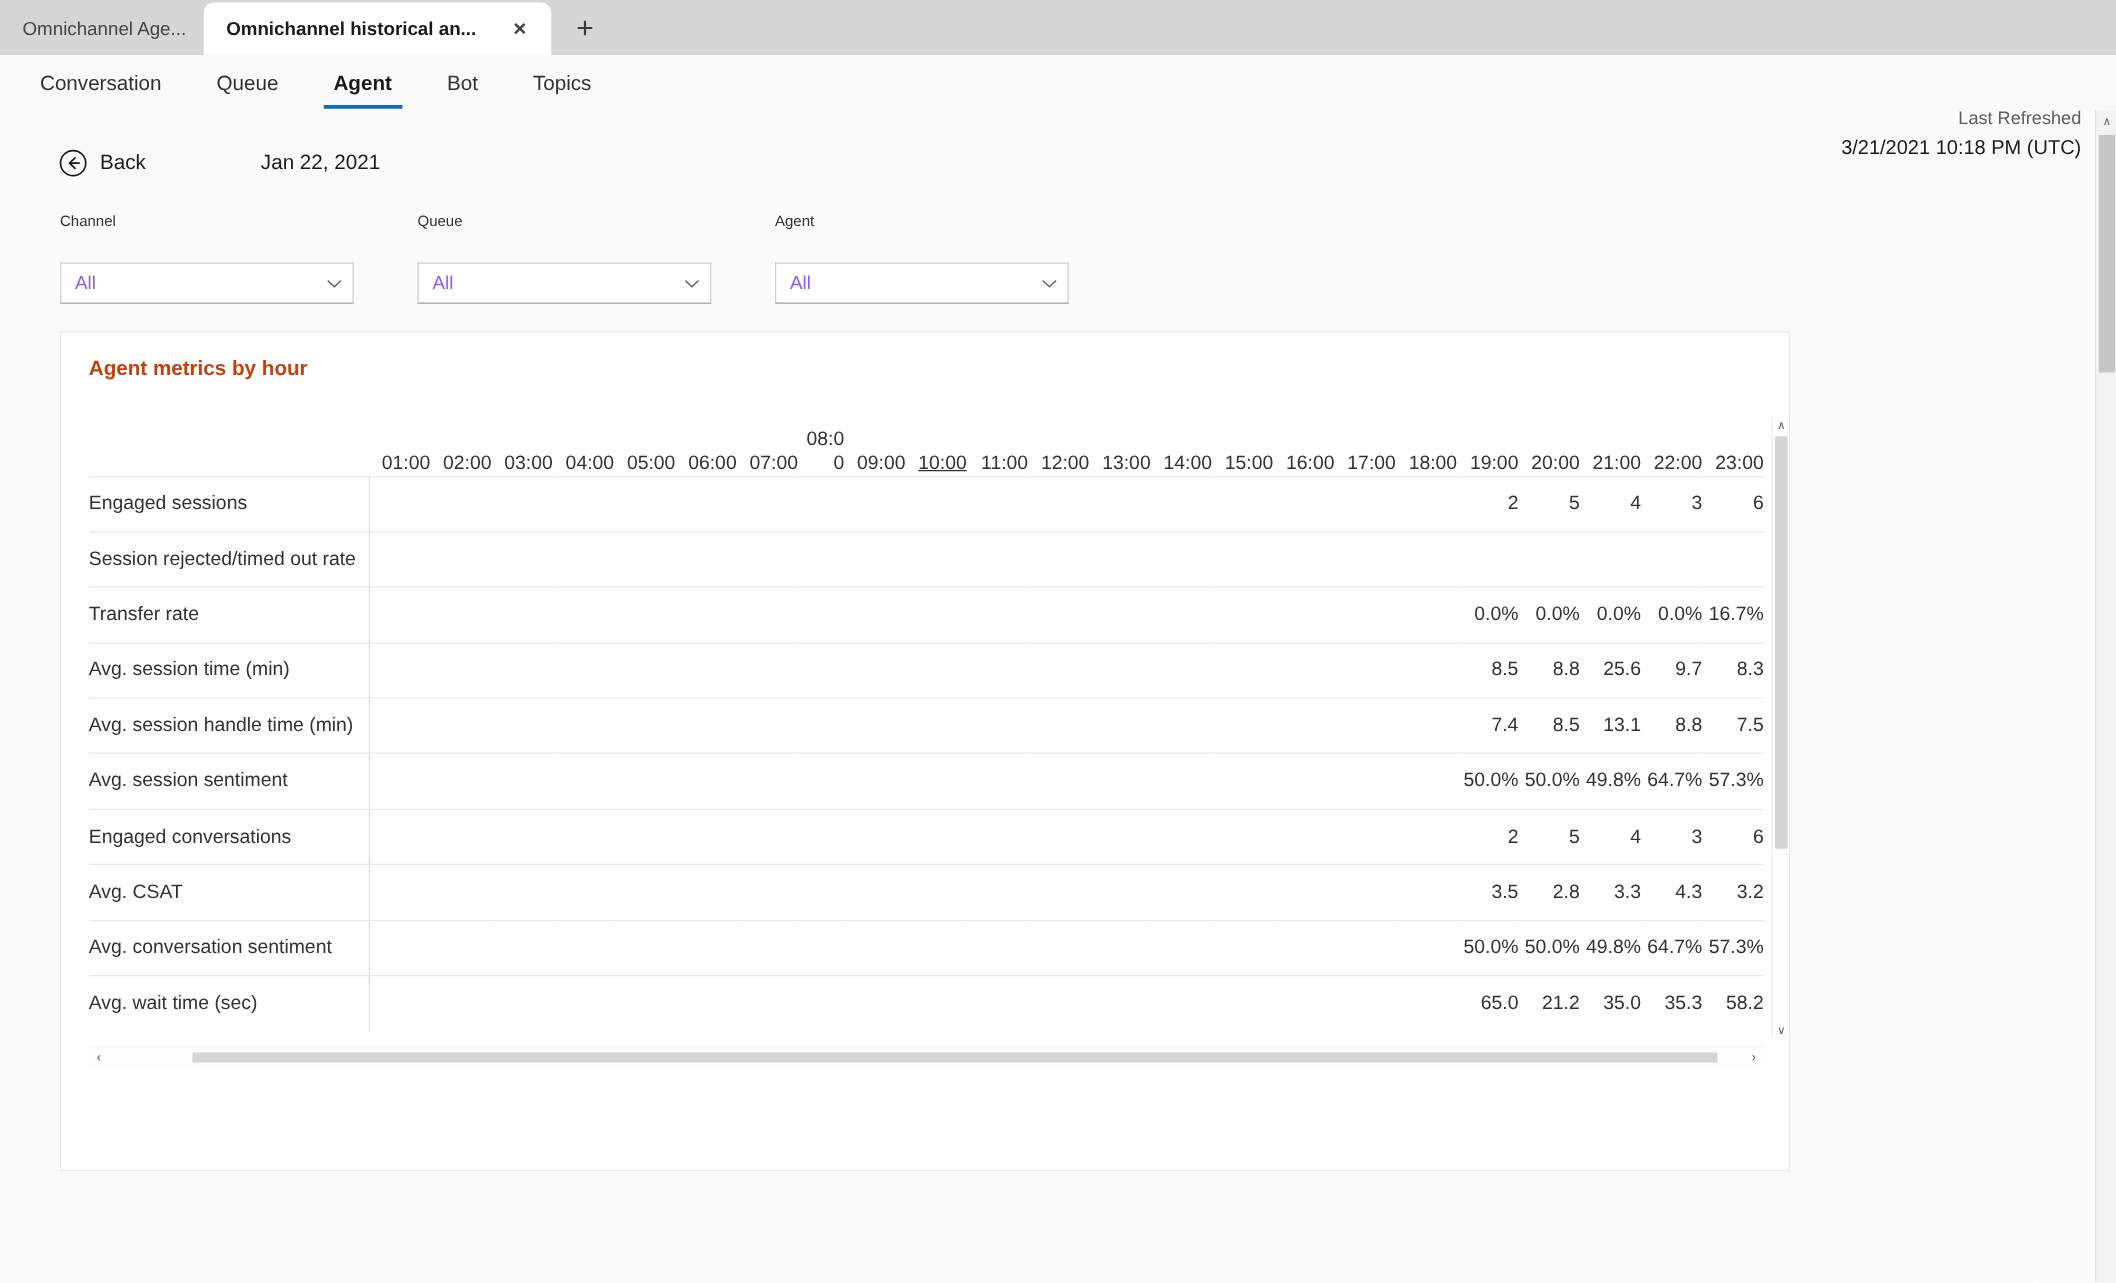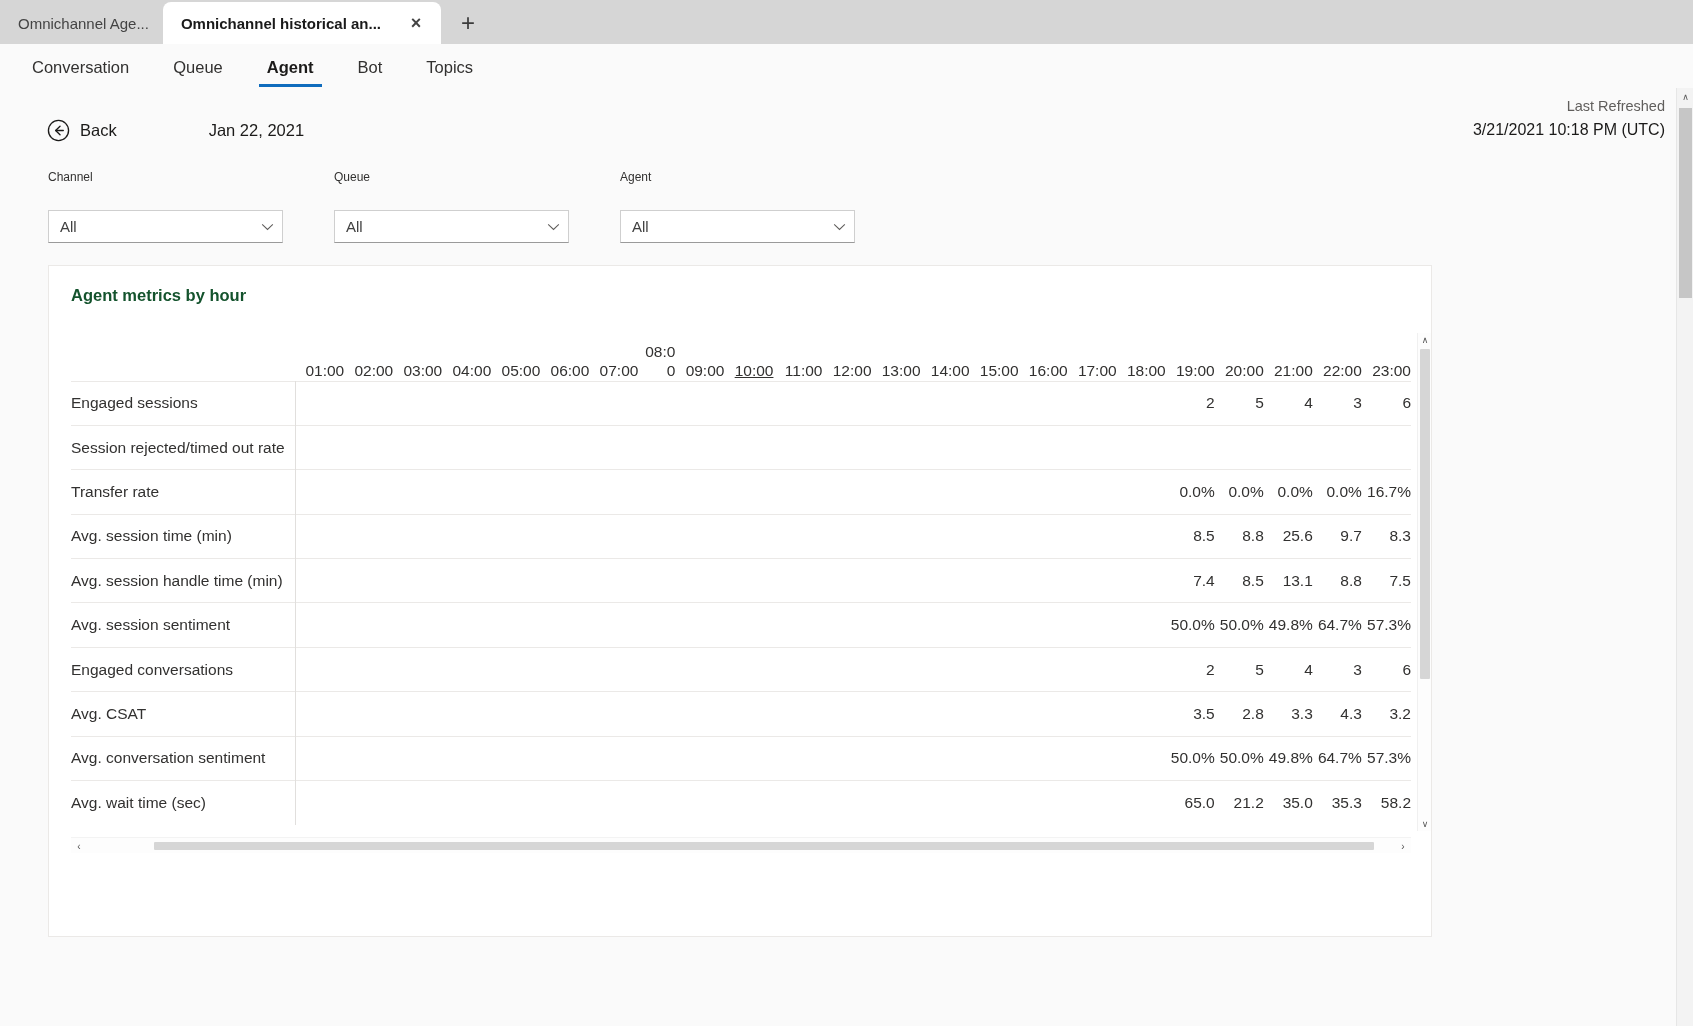--- a/index.html
+++ b/index.html
@@ -89,21 +89,21 @@
     content: "";
     position: absolute;
     left: 0; right: 0; bottom: 0;
     height: 3px;
     background: #0f6cbd;
   }
 
   .refresh-block {
     position: absolute;
     right: 28px;
-    top: 52px;
+    top: 41px;
     text-align: right;
     line-height: 1.5;
   }
   .refresh-label { font-size: 14.5px; color: #605e5c; }
   .refresh-value { font-size: 16px; color: #1b1a19; }
 
   
   .backrow {
     display: flex;
     align-items: center;
@@ -141,21 +141,21 @@
   }
   .combo {
     height: 33px;
     background: #ffffff;
     border: 1px solid #cfcfcf;
     border-bottom-color: #9a9a9a;
     display: flex;
     align-items: center;
     padding: 0 8px 0 11px;
     font-size: 15px;
-    color: #404040;
+    color: #8b5cf6;
     justify-content: space-between;
     width: 235px;
     gap: 16px;
   }
   .chev {
     width: 13px; height: 8px;
     display: block;
   }
   .gap2 { width: 26px; }
 
@@ -164,21 +164,21 @@
     margin: 22px 0 0 48px;
     width: 1384px;
     background: #ffffff;
     border: 1px solid #ebe9e7;
     height: 672px;
     position: relative;
   }
   .card-title {
     font-size: 16.5px;
     font-weight: 700;
-    color: #14532d;
+    color: #c2410c;
     padding: 20px 0 0 22px;
   }
   .pivot {
     display: flex;
     align-items: center;
     padding: 15px 0 0 22px;
     gap: 0;
   }
   .pivot-btn {
     height: 32px;

